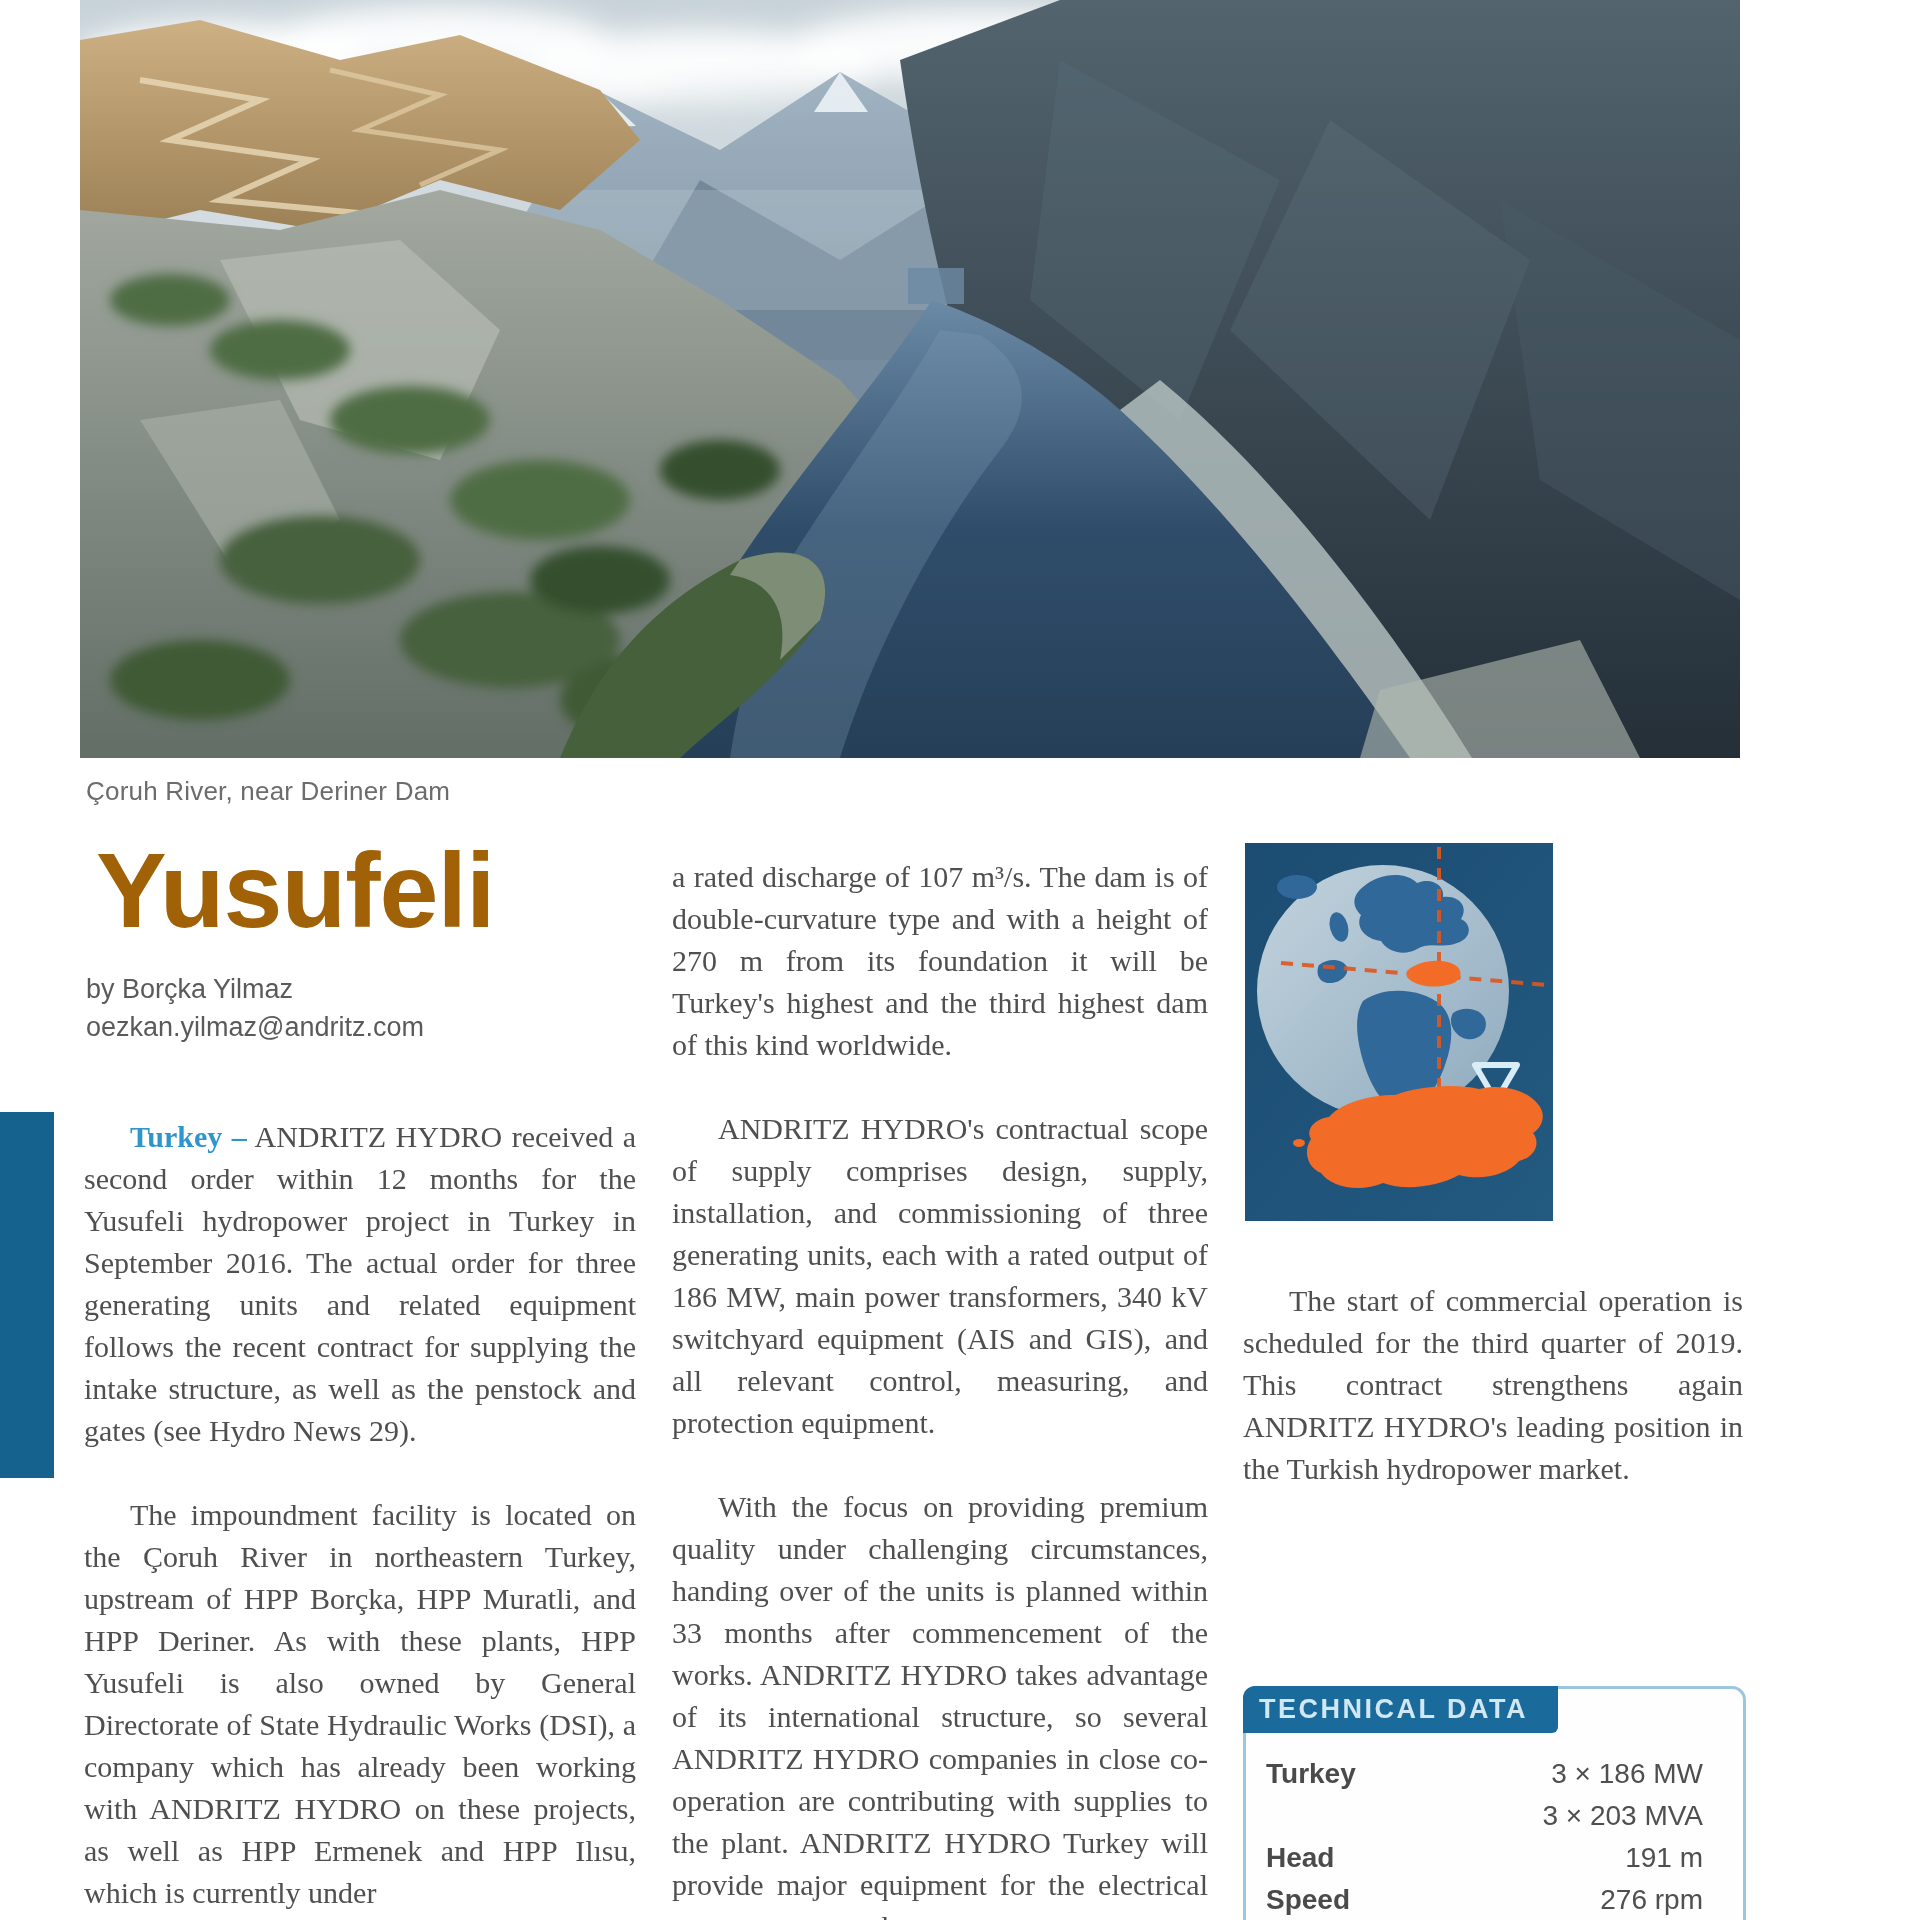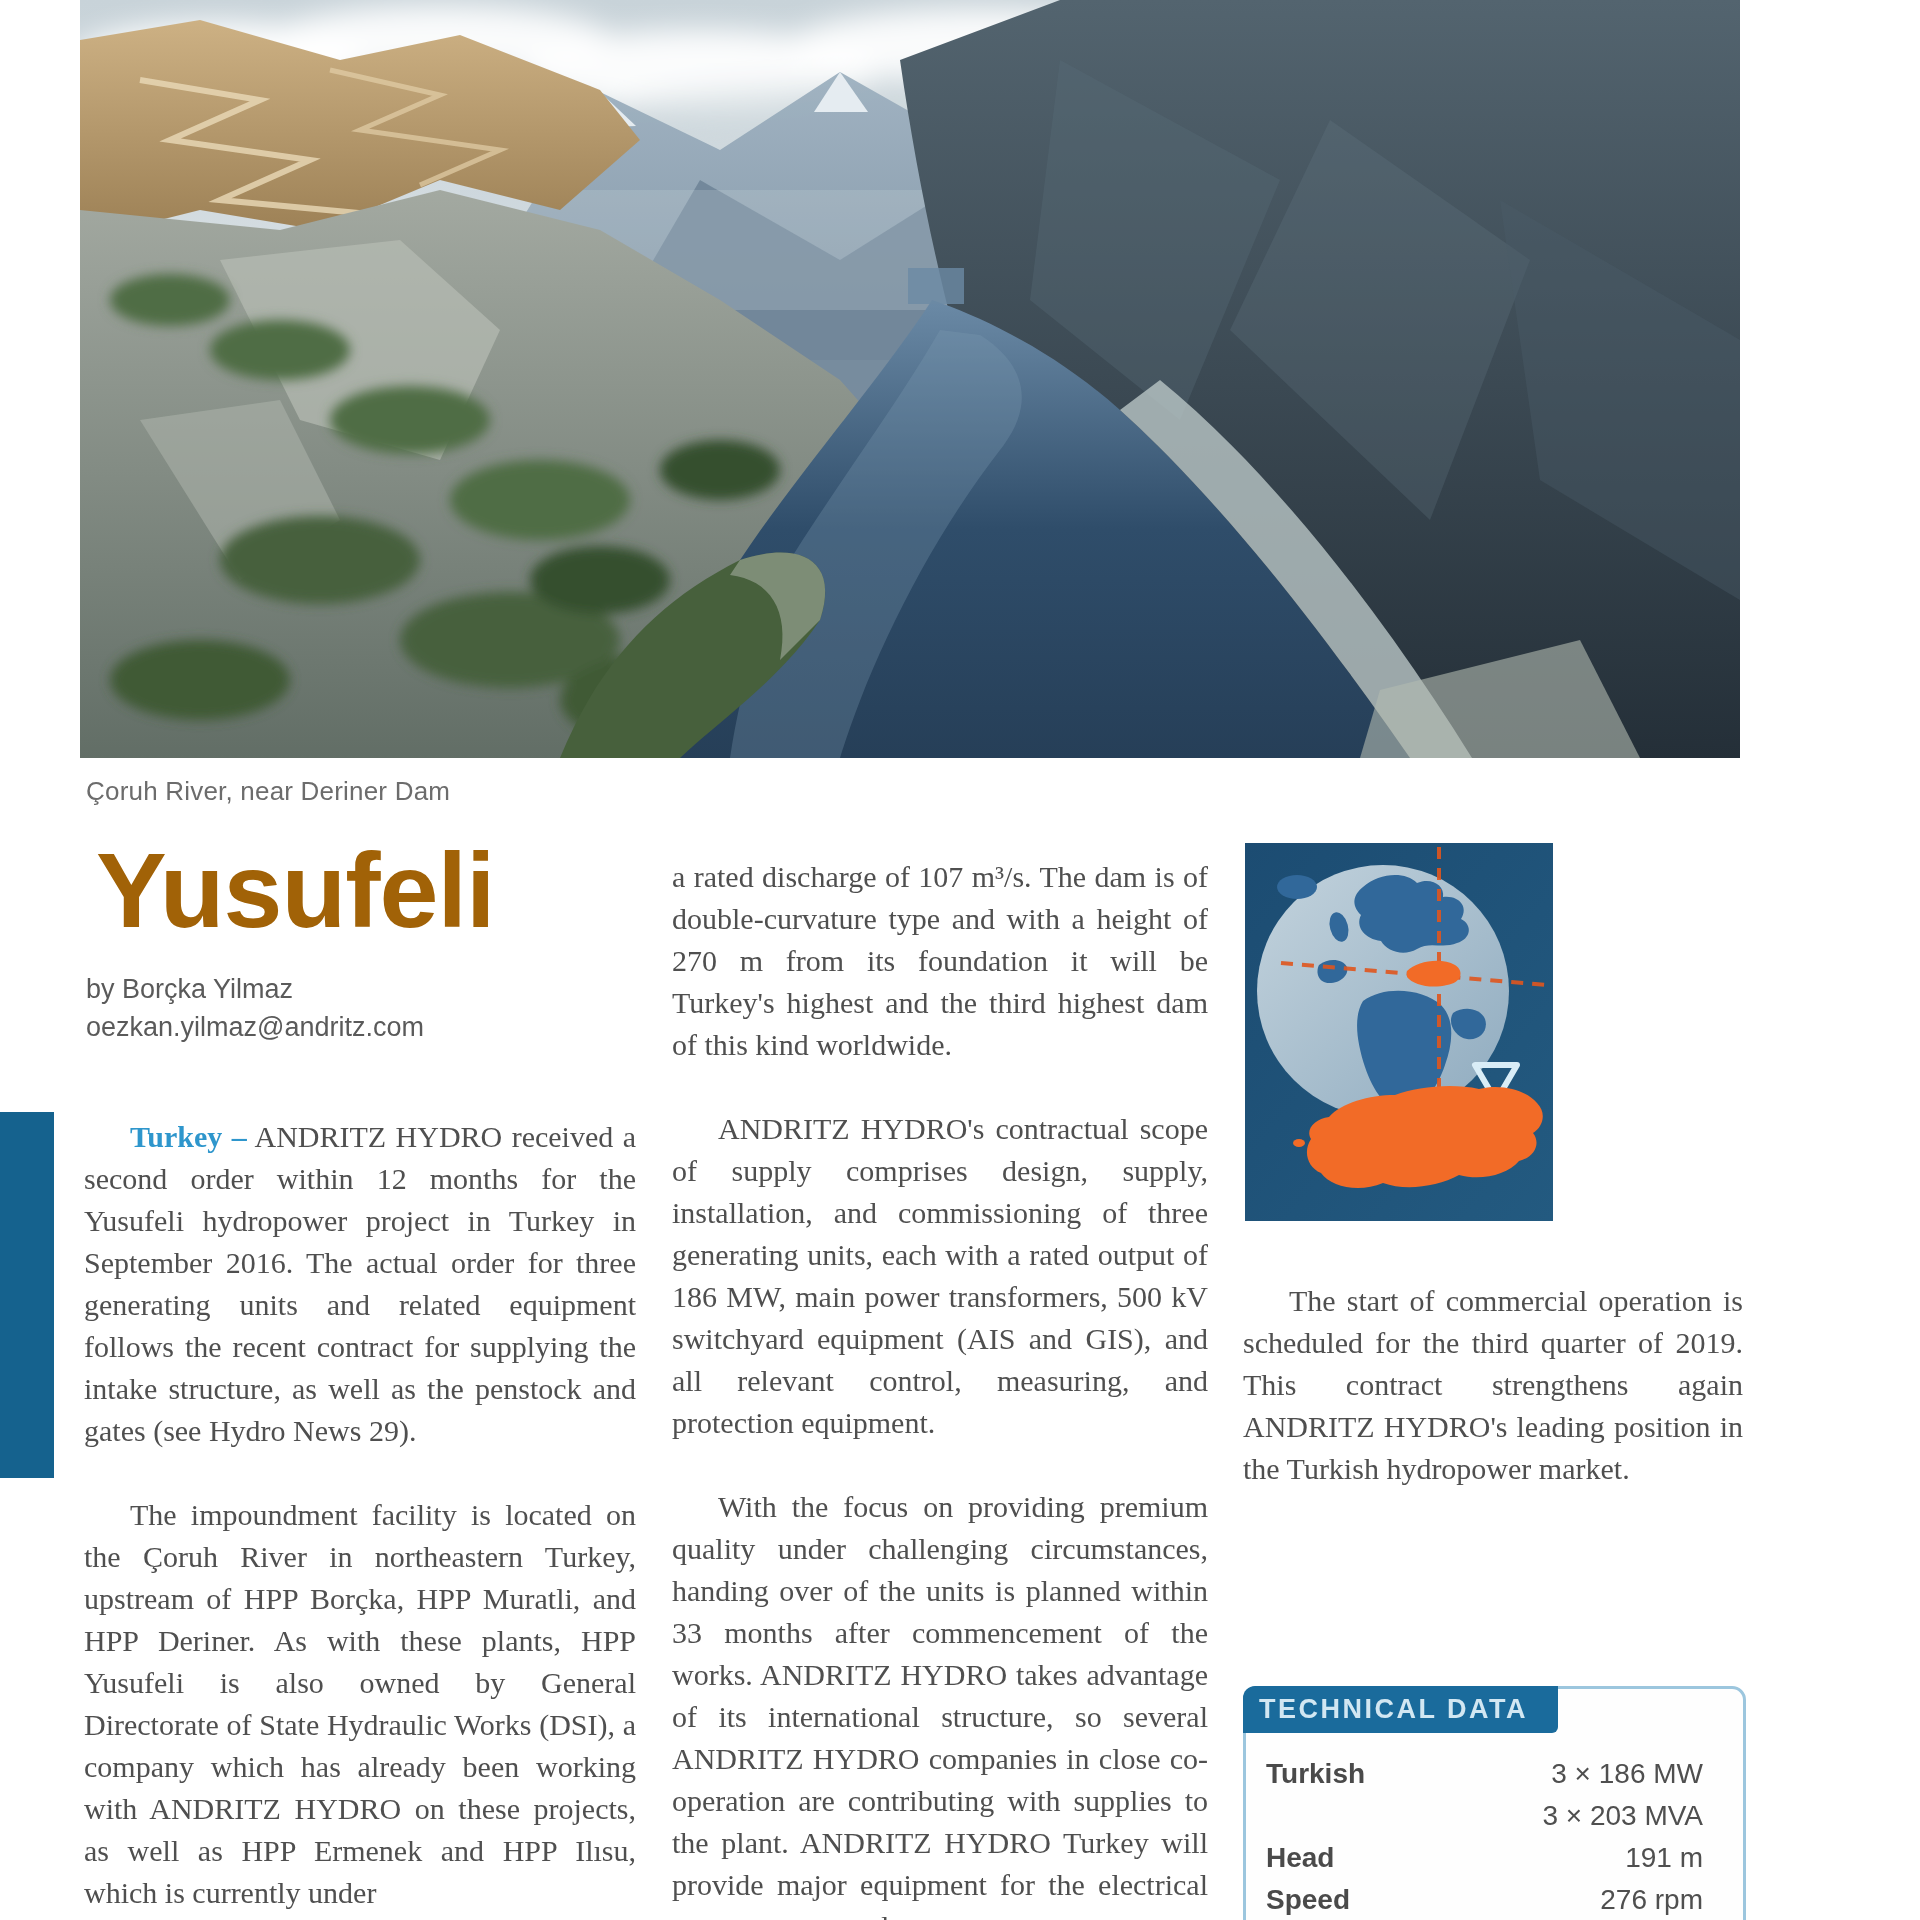--- a/index.html
+++ b/index.html
@@ -165,21 +165,21 @@
 
   <div class="leftbar"></div>
 
   <div class="col col1">
     <p class="indent"><span class="kw">Turkey –</span><span> ANDRITZ HYDRO received a second order within 12 months for the Yusufeli hydropower project in Turkey in September 2016. The actual order for three generating units and related equipment follows the recent contract for supplying the intake structure, as well as the penstock and gates (see Hydro News 29).</span></p>
     <p class="indent">The impoundment facility is located on the Çoruh River in northeastern Turkey, upstream of HPP Borçka, HPP Muratli, and HPP Deriner. As with these plants, HPP Yusufeli is also owned by General Directorate of State Hydraulic Works (DSI), a company which has already been working with ANDRITZ HYDRO on these projects, as well as HPP Ermenek and HPP Ilısu, which is currently under</p>
   </div>
 
   <div class="col col2">
     <p>a rated discharge of 107 m³/s. The dam is of double-curvature type and with a height of 270 m from its foundation it will be Turkey's highest and the third highest dam of this kind worldwide.</p>
-    <p class="indent">ANDRITZ HYDRO's contractual scope of supply comprises design, supply, installation, and commissioning of three generating units, each with a rated output of 186 MW, main power transformers, 500 kV switchyard equipment (AIS and GIS), and all relevant control, measuring, and protection equipment.</p>
+    <p class="indent">ANDRITZ HYDRO's contractual scope of supply comprises design, supply, installation, and commissioning of three generating units, each with a rated output of 186 MW, main power transformers, 340 kV switchyard equipment (AIS and GIS), and all relevant control, measuring, and protection equipment.</p>
     <p class="indent">With the focus on providing premium quality under challenging circumstances, handing over of the units is planned within 33 months after commencement of the works. ANDRITZ HYDRO takes advantage of its international structure, so several ANDRITZ HYDRO companies in close co-operation are contributing with supplies to the plant. ANDRITZ HYDRO Turkey will provide major equipment for the electrical power system and</p>
   </div>
 
   <div class="globe">
     <svg width="308" height="378" viewBox="0 0 308 378">
       <defs>
         <linearGradient id="gSea" x1="0" y1="0" x2="1" y2="1">
           <stop offset="0" stop-color="#c3d3dd"></stop>
             <stop offset="1" stop-color="#8fabbf"></stop>
         </linearGradient>
@@ -215,21 +215,21 @@
   </div>
 
   <div class="col col3">
     <p class="indent">The start of commercial operation is scheduled for the third quarter of 2019. This contract strengthens again ANDRITZ HYDRO's leading position in the Turkish hydropower market.</p>
   </div>
 
   <div class="tech">
     <div class="tech-header">TECHNICAL DATA</div>
     <div class="tech-rows">
       <div class="trow">
-        <span class="tlabel">Turkish</span>
+        <span class="tlabel">Turkey</span>
         <span class="tvalue">3 × 186 MW</span>
       </div>
       <div class="trow">
         <span class="tlabel"></span>
         <span class="tvalue">3 × 203 MVA</span>
       </div>
       <div class="trow">
         <span class="tlabel">Head</span>
         <span class="tvalue">191 m</span>
       </div>

